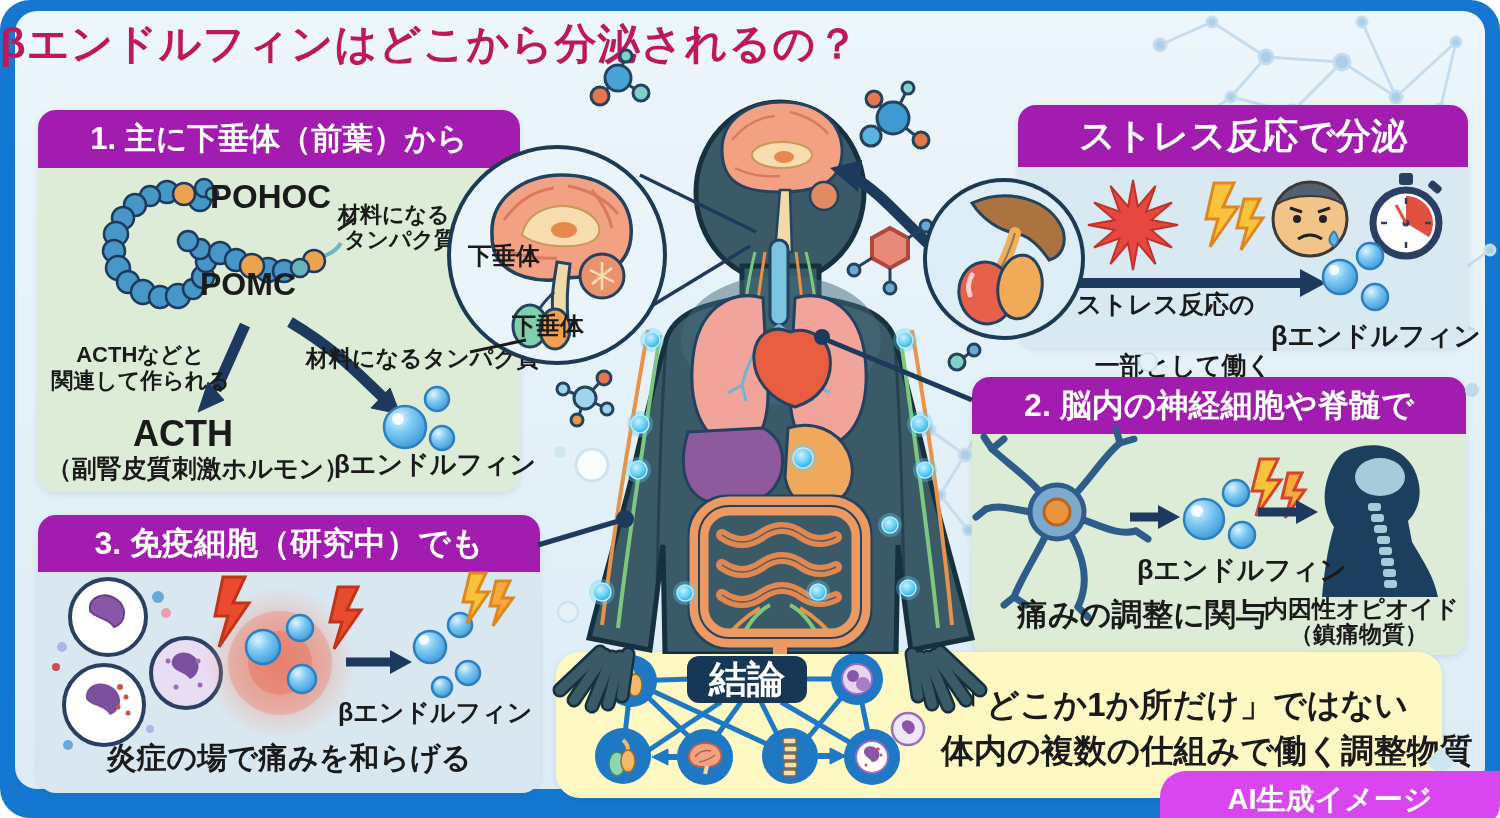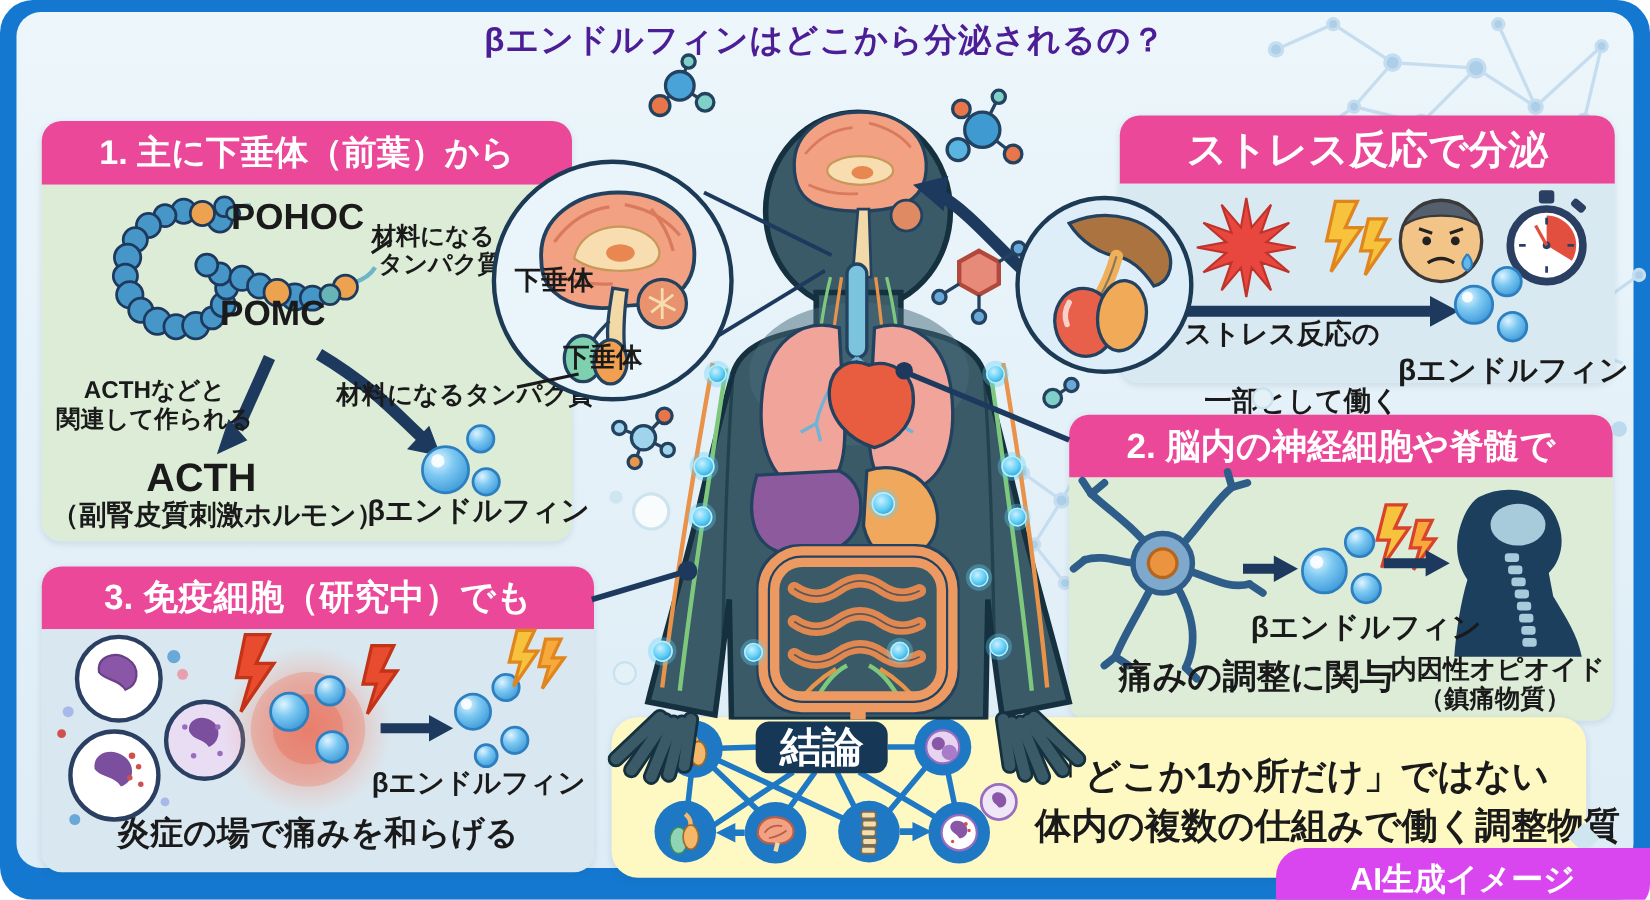--- a/index.html
+++ b/index.html
@@ -2,24 +2,24 @@
 <html><head>
 <meta charset="utf-8">
 <style>
   html,body{margin:0;padding:0;background:#ffffff;}
   #stage{position:relative;width:1500px;height:818px;overflow:hidden;
          font-family:"Liberation Sans","DejaVu Sans",sans-serif;color:#1a1a1a;}
   .abs{position:absolute;}
   .frame-outer{position:absolute;inset:0;background:#1478d0;border-radius:30px;}
   .frame-inner{position:absolute;left:15px;top:11px;right:15px;bottom:29px;
                background:linear-gradient(#ecf6fb,#ddecf6);border-radius:22px;}
-  .title{position:absolute;left:0;right:0;top:16px;text-align:center;
-         font-size:30px;font-weight:900;color:#4c1d95;letter-spacing:1px;z-index:20;}
+  .title{position:absolute;left:0;right:0;top:16px;
+         font-size:42px;font-weight:900;color:#be185d;letter-spacing:1px;z-index:20;}
   .panel{position:absolute;z-index:20;border-radius:18px;box-shadow:0 2px 6px rgba(30,70,110,.12);}
-  .p-hdr{position:absolute;left:0;right:0;top:0;background:#ec4899;color:#fff;
+  .p-hdr{position:absolute;left:0;right:0;top:0;background:#a21caf;color:#fff;
          border-radius:18px 18px 0 0;display:flex;align-items:center;justify-content:center;
          font-weight:800;}
   .p-bod{position:absolute;left:0;right:0;bottom:0;border-radius:0 0 18px 18px;}
   .t{position:absolute;font-weight:800;color:#1a1a1a;white-space:nowrap;line-height:1.15;}
   .ctr{text-align:center;}
   svg{display:block;}
   .layer{position:absolute;left:0;top:0;pointer-events:none;}
   #concl-badge{position:absolute;background:#173756;color:#fff;border-radius:12px;
         display:flex;align-items:center;justify-content:center;font-weight:900;}
   #ai-badge{position:absolute;left:1160px;top:771px;width:340px;height:57px;background:#d946ef;
@@ -260,21 +260,21 @@
           <rect x="407" y="170" width="13" height="8" rx="3"></rect>
             <rect x="409" y="181" width="13" height="8" rx="3"></rect>
           <rect x="411" y="192" width="13" height="8" rx="3"></rect>
             <rect x="412" y="203" width="13" height="8" rx="3"></rect>
         </g>
       </g>
     </svg>
     <div class="t" style="left:165px;top:178px;font-size:27px;">βエンドルフィン</div>
     <div class="t ctr" style="left:30px;top:220px;width:280px;font-size:31px;">痛みの調整に関与</div>
     <div class="t ctr" style="left:292px;top:218px;width:190px;font-size:24px;">内因性オピオイド</div>
-    <div class="t ctr" style="left:292px;top:245px;width:190px;font-size:23px;">（鎮痛物質）</div>
+    <div class="t ctr" style="left:292px;top:245px;width:190px;font-size:23px;font-family:Liberation Serif, serif;">（鎮痛物質）</div>
   </div>
 
   <div class="panel" style="left:38px;top:515px;width:502px;height:278px;">
     <div class="p-hdr" style="height:57px;font-size:32px;">3. 免疫細胞（研究中）でも</div>
     <div class="p-bod" style="top:57px;background:#d9e8f0;"></div>
     <svg class="layer" width="502" height="278" viewBox="0 0 502 278">
       <defs>
         <radialGradient id="bub4" cx="35%" cy="30%" r="75%">
           <stop offset="0%" stop-color="#dff4ff"></stop>
             <stop offset="45%" stop-color="#7cc8f2"></stop>

